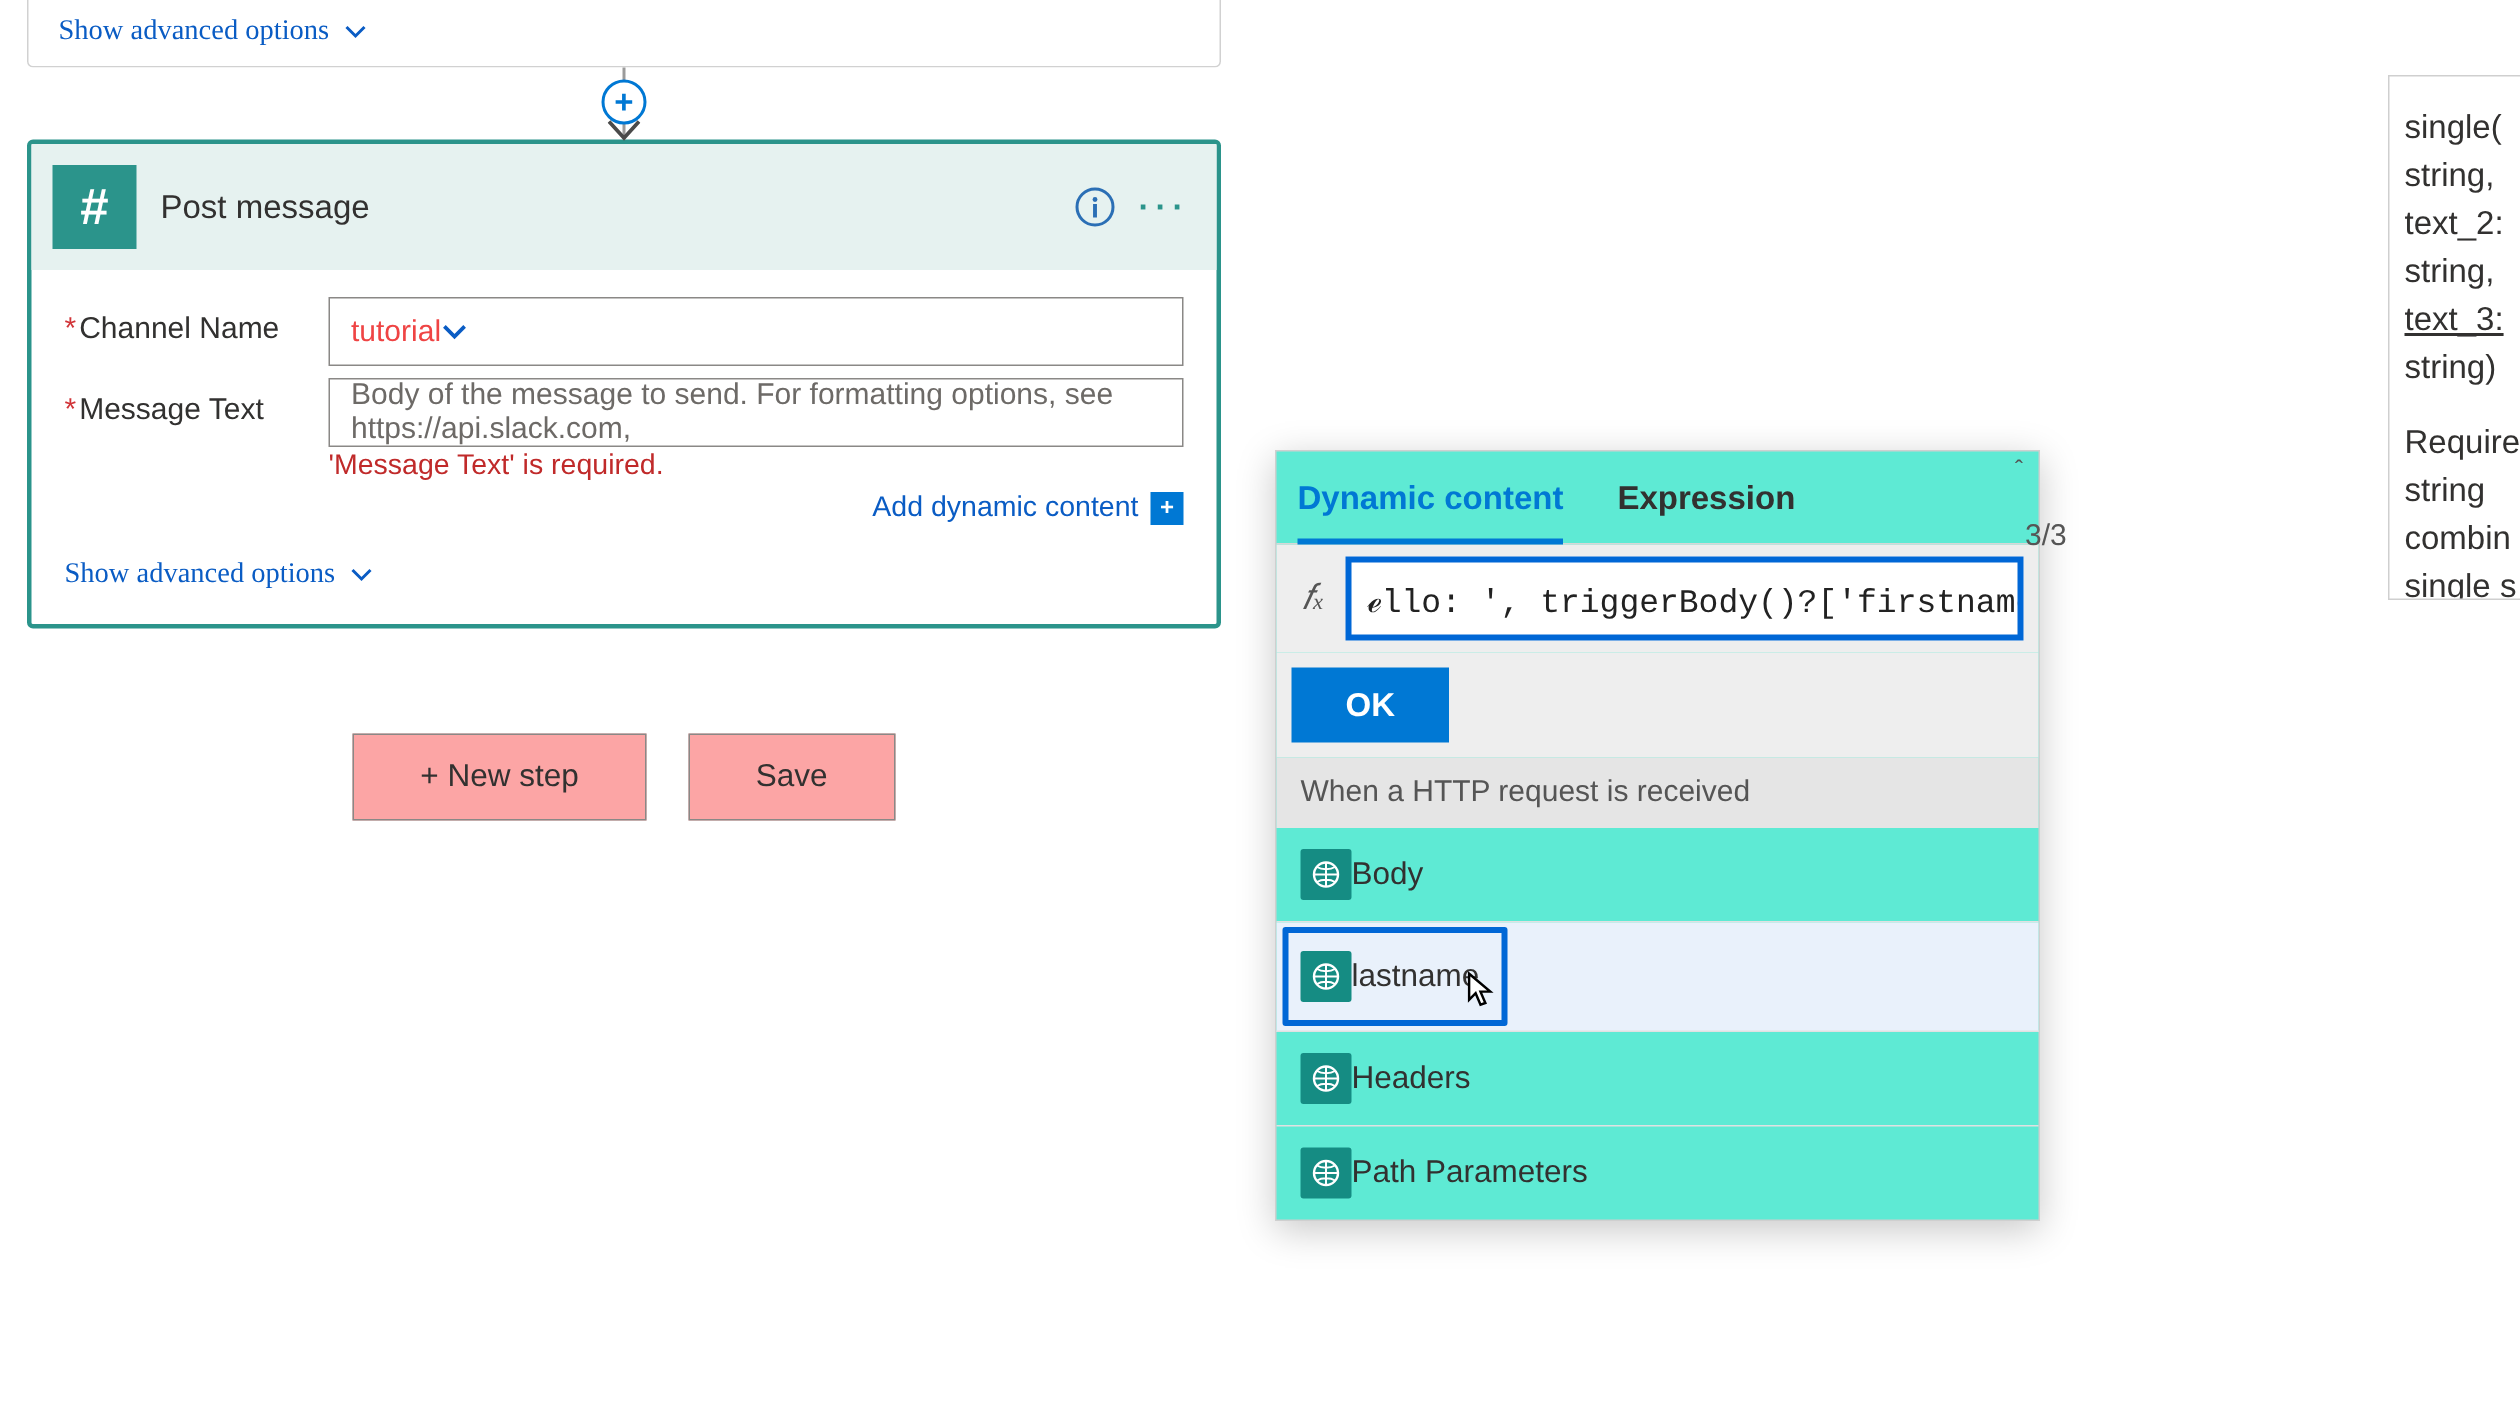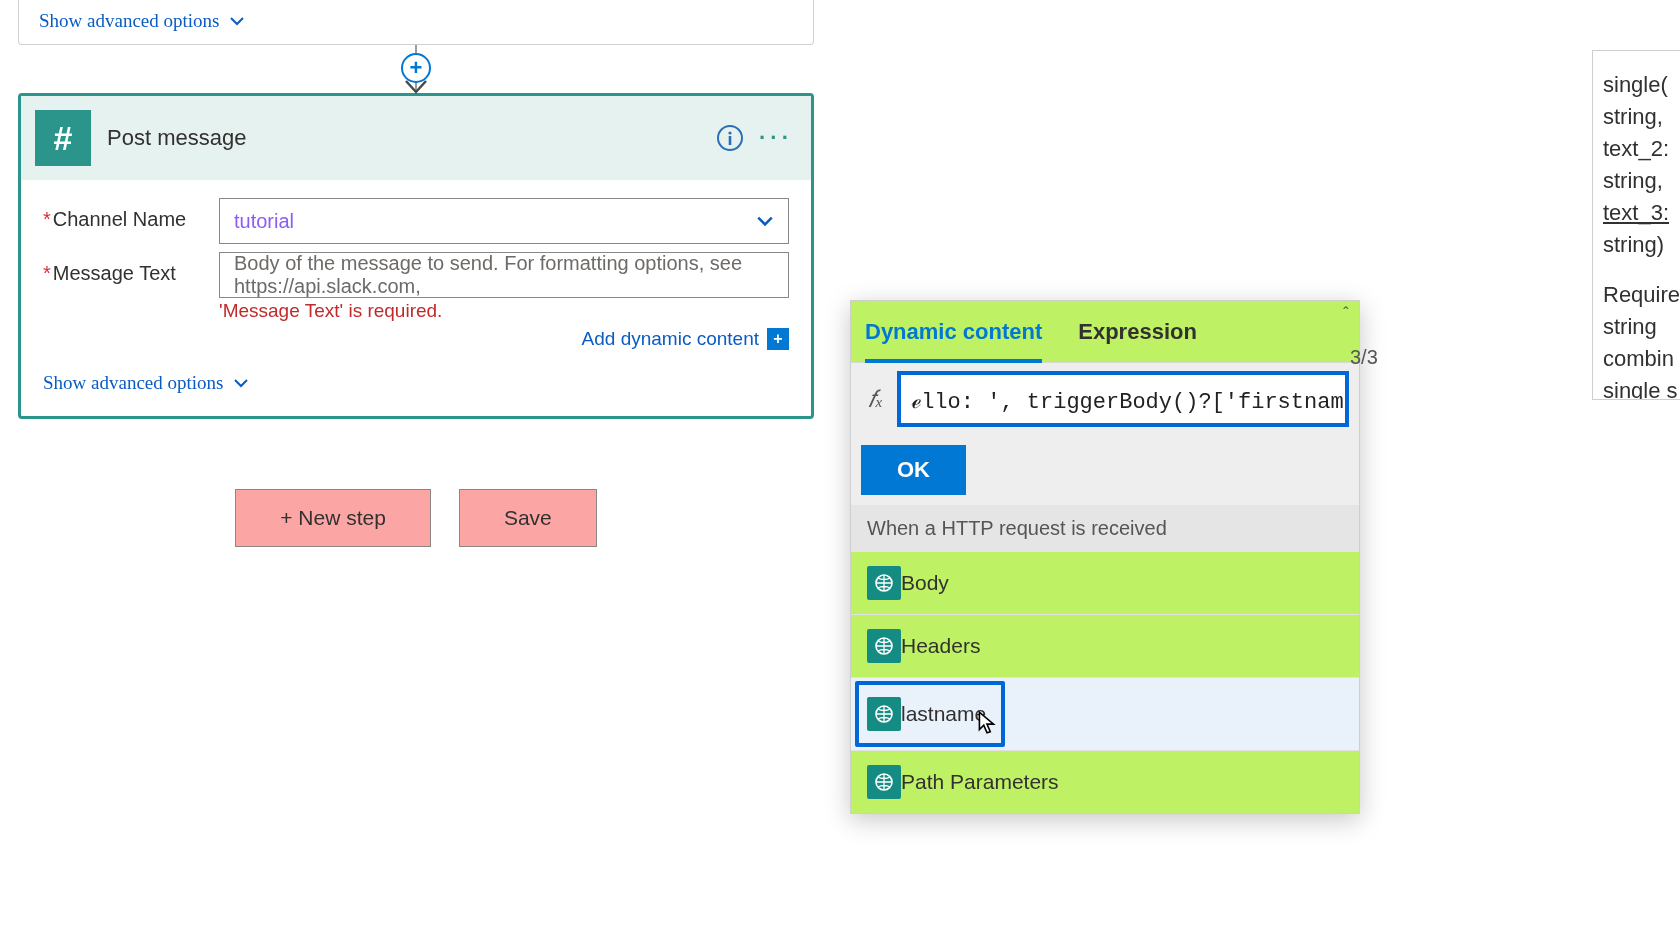--- a/index.html
+++ b/index.html
@@ -28,34 +28,34 @@
   .post-header { background: #e6f2f0; display:flex; align-items:center; padding: 14px 20px 14px 14px; gap: 16px; }
   .slack-icn { width: 56px; height: 56px; background: #2b948b; display:flex; align-items:center; justify-content:center; color:#fff; font-size:34px; font-weight:700; }
   .post-title { font-size: 22px; color: #323130; flex: 1; }
   .hdr-icn { width: 30px; height: 30px; display:flex; align-items:center; justify-content:center; color:#2b948b; cursor:pointer;}
   .ellipsis { letter-spacing: 4px; font-size: 22px; font-weight:700;}
   .post-body { padding: 18px 22px 22px; }
   .form-row { display: flex; align-items: flex-start; margin-bottom: 8px; }
   .label { width: 176px; padding-top: 10px; font-size: 20px; color: #323130; }
   .req { color: #d13438; margin-right: 2px; }
   .ctrl { flex: 1; }
-  .select-box { height: 46px; border: 1px solid #8a8886; display:flex; align-items:center; padding: 0 14px; justify-content: space-between; font-size: 20px; color:#8b5cf6; }
+  .select-box { height: 46px; border: 1px solid #8a8886; display:flex; align-items:center; padding: 0 14px; justify-content: flex-start; font-size: 20px; color:#ef4444; }
   .select-box .sel-chev { width: 18px; height: 18px; stroke:#0a5cc4; stroke-width:2.2; fill:none;}
   .text-box { height: 46px; border: 1px solid #8a8886; display:flex; align-items:center; padding: 0 14px; font-size: 20px; color:#6d6a67; }
   .error { color:#c02a2a; font-size: 19px; margin-top: 2px; }
   .dyn-row { display:flex; justify-content:flex-end; margin-top: 6px; align-items:center; gap:8px; }
   .dyn-link { color:#0a5cc4; font-size: 19px; cursor:pointer;}
   .dyn-btn { width: 22px; height: 22px; background:#0078d4; color:#fff; display:flex; align-items:center; justify-content:center; font-size:16px; font-weight:700;}
   .adv2 { margin-top: 22px; }
 
   .btn-row { display:flex; gap: 28px; justify-content:center; margin-top: 70px; }
   .btn { border:1px solid #8a8886; background:#fca5a5; padding: 16px 44px; font-size:21px; color:#323130; cursor:pointer;}
 
   
-  .flyout { position:absolute; left: 850px; top: 300px; width: 510px; background:#bef264; box-shadow: 0 6px 24px rgba(0,0,0,0.22); border:1px solid #cfcfcf;}
+  .flyout { position:absolute; left: 850px; top: 300px; width: 510px; background:#5eead4; box-shadow: 0 6px 24px rgba(0,0,0,0.22); border:1px solid #cfcfcf;}
   .tabs { display:flex; gap: 36px; padding: 18px 14px 0 14px; border-bottom: 1px solid #d7d7d7; position:relative;}
   .tab { font-size: 22px; font-weight:600; color:#323130; padding-bottom: 14px; cursor:pointer; }
   .tab.active { color:#0078d4; border-bottom: 4px solid #0078d4; margin-bottom:-1px;}
   .scroll-ind { position:absolute; right:4px; top:4px; width:18px; text-align:center; font-size:16px; color:#555;}
   .fx-row { display:flex; align-items:center; background:#eee; padding: 8px 10px; gap: 8px;}
   .fx-lbl { font-family: "Times New Roman", serif; font-style: italic; font-size: 24px; color:#555; width:28px; text-align:center;}
   .fx-input { flex:1; background:#fff; border:4px solid #0067d6; height:56px; padding: 0 10px; display:flex; align-items:center;
               font-family: Consolas, "Courier New", monospace; font-size:22px; color:#222; overflow:hidden; white-space:nowrap;}
   .ok-row { background:#eee; padding: 10px;}
   .ok-btn { background:#0078d4; color:#fff; border:none; font-size:22px; font-weight:600; padding: 12px 36px; cursor:pointer;}
@@ -172,40 +172,40 @@
 
   <div class="tok-row">
     <div class="tok-icn">
         <svg viewBox="0 0 20 20">
           <circle cx="10" cy="10" r="8" fill="none" stroke="#fff" stroke-width="1.6"></circle>
           <path d="M2 10h16M10 2v16M4 5c3 2 9 2 12 0M4 15c3-2 9-2 12 0" fill="none" stroke="#fff" stroke-width="1.3"></path>
         </svg>
       </div>
     <div class="tok-lbl">Body</div>
   </div>
-  <div class="tok-row">
-    <div class="tok-icn">
-        <svg viewBox="0 0 20 20">
-          <circle cx="10" cy="10" r="8" fill="none" stroke="#fff" stroke-width="1.6"></circle>
-          <path d="M2 10h16M10 2v16M4 5c3 2 9 2 12 0M4 15c3-2 9-2 12 0" fill="none" stroke="#fff" stroke-width="1.3"></path>
-        </svg>
-      </div>
-    <div class="tok-lbl">Headers</div>
-  </div>
   <div class="tok-row highlight">
     <div class="tok-icn">
         <svg viewBox="0 0 20 20">
           <circle cx="10" cy="10" r="8" fill="none" stroke="#fff" stroke-width="1.6"></circle>
           <path d="M2 10h16M10 2v16M4 5c3 2 9 2 12 0M4 15c3-2 9-2 12 0" fill="none" stroke="#fff" stroke-width="1.3"></path>
         </svg>
       </div>
     <div class="tok-lbl">lastname</div>
     <svg class="cursor-icn" viewBox="0 0 24 24">
         <path d="M5 2 L5 18 L9 14 L12 21 L15 20 L12 13 L18 13 Z" fill="#fff" stroke="#000" stroke-width="1.5"></path>
       </svg>
+  </div>
+  <div class="tok-row">
+    <div class="tok-icn">
+        <svg viewBox="0 0 20 20">
+          <circle cx="10" cy="10" r="8" fill="none" stroke="#fff" stroke-width="1.6"></circle>
+          <path d="M2 10h16M10 2v16M4 5c3 2 9 2 12 0M4 15c3-2 9-2 12 0" fill="none" stroke="#fff" stroke-width="1.3"></path>
+        </svg>
+      </div>
+    <div class="tok-lbl">Headers</div>
   </div>
   <div class="tok-row" style="border-bottom:none;">
     <div class="tok-icn">
         <svg viewBox="0 0 20 20">
           <circle cx="10" cy="10" r="8" fill="none" stroke="#fff" stroke-width="1.6"></circle>
           <path d="M2 10h16M10 2v16M4 5c3 2 9 2 12 0M4 15c3-2 9-2 12 0" fill="none" stroke="#fff" stroke-width="1.3"></path>
         </svg>
       </div>
     <div class="tok-lbl">Path Parameters</div>
   </div>

